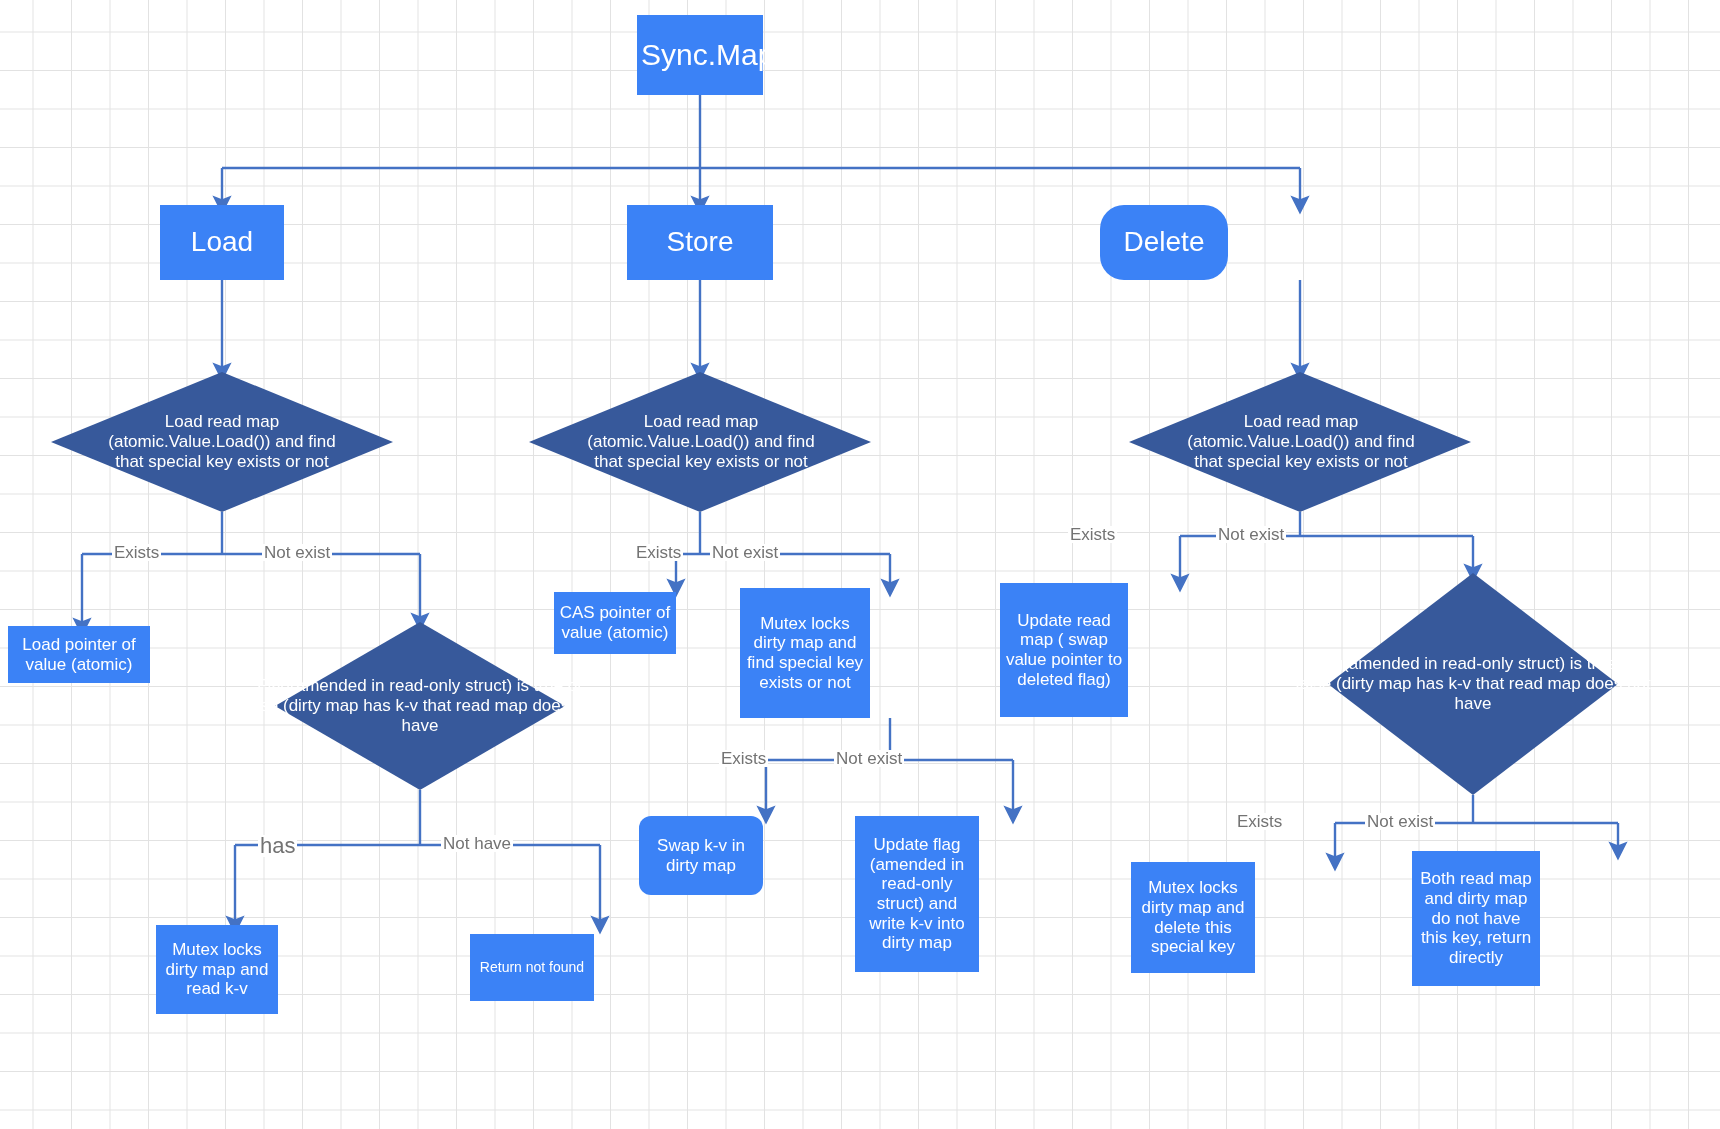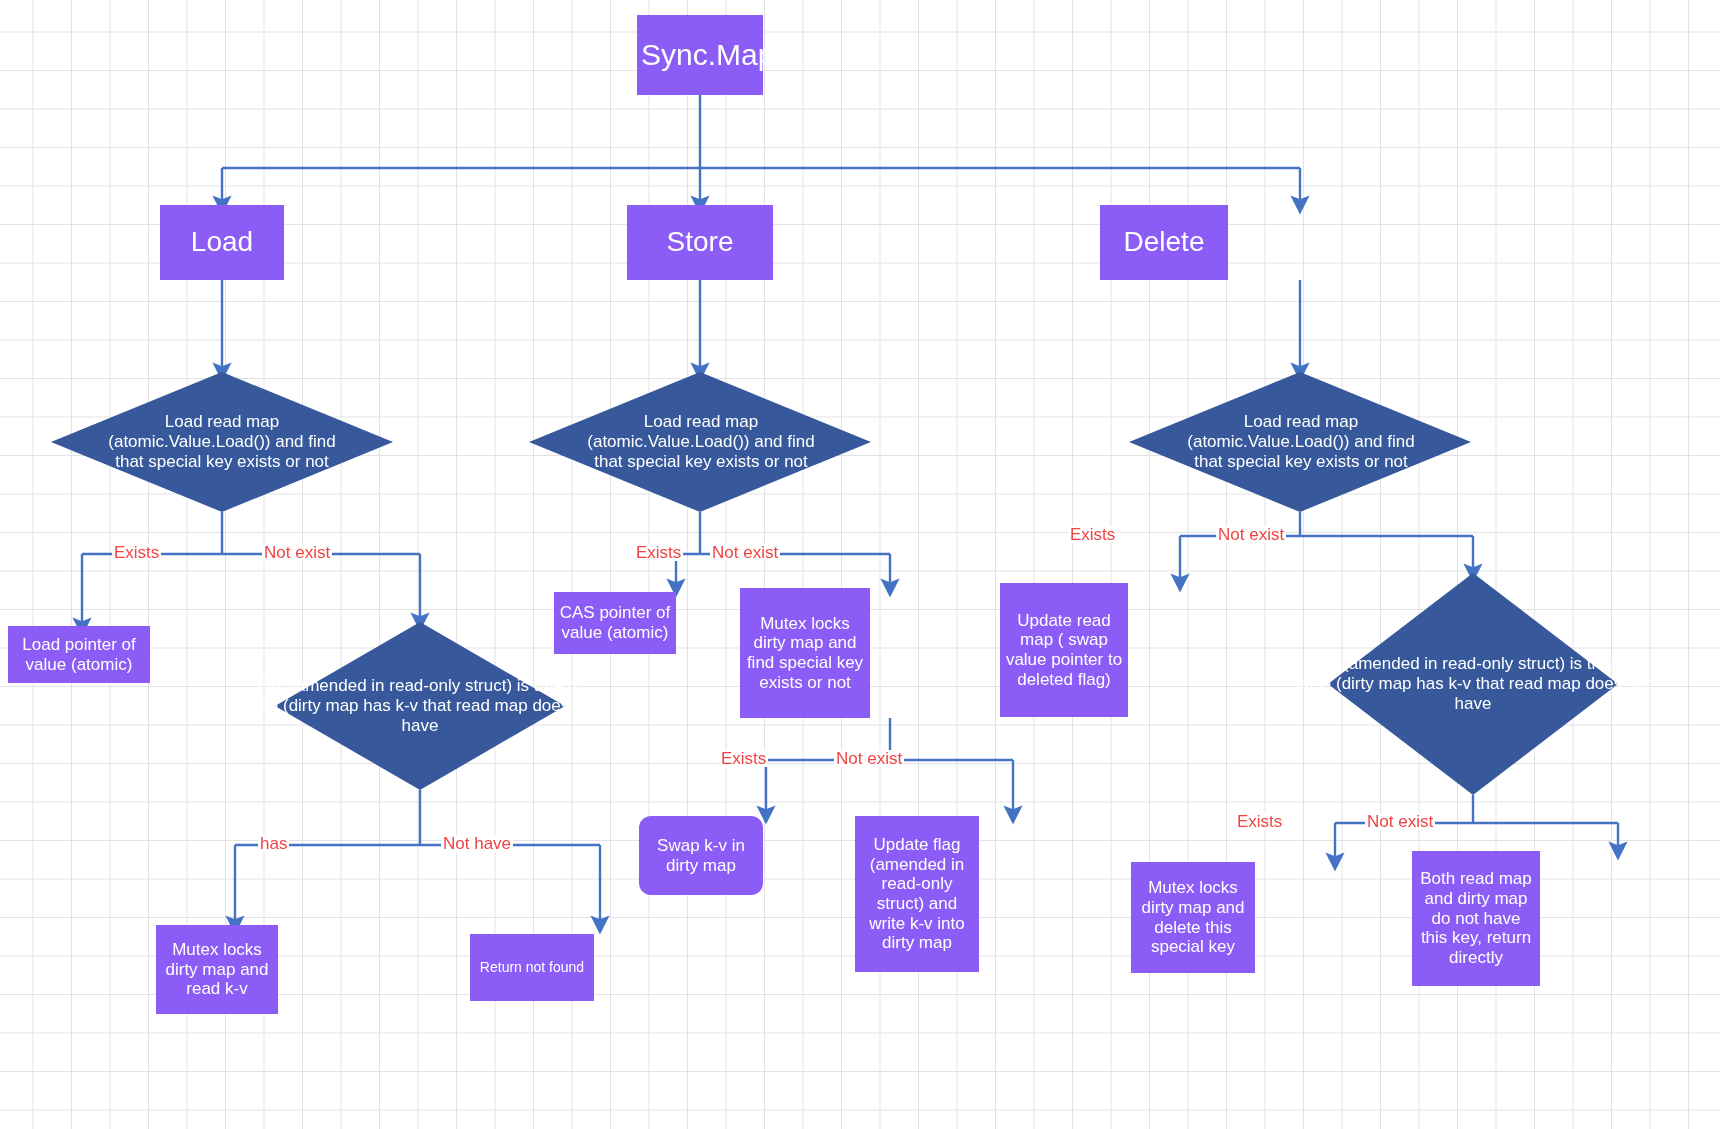--- a/index.html
+++ b/index.html
@@ -7,24 +7,24 @@
   #canvas{position:relative;width:1720px;height:1129px;overflow:hidden;background:#fff;}
   #grid{position:absolute;inset:0;
     background-image:
       linear-gradient(to right, #e2e2e2 1px, transparent 1px),
       linear-gradient(to bottom, #e2e2e2 1px, transparent 1px);
     background-size:38.5px 38.5px;
     background-position:-6px -7px;
   }
   svg.layer{position:absolute;left:0;top:0;width:1720px;height:1129px;}
   .node{position:absolute;display:flex;align-items:center;justify-content:center;text-align:center;color:#fff;box-sizing:border-box;}
-  .rect{background:#8b5cf6;}
+  .rect{background:#3b82f6;}
   .rect span{display:block;width:100%;padding:0 4px;box-sizing:border-box;line-height:1.16;}
   .dlabel{position:absolute;display:flex;align-items:center;justify-content:center;text-align:center;color:#fff;pointer-events:none;line-height:1.16;}
-  .edgelabel{position:absolute;color:#ef4444;background:#ffffff;line-height:1;white-space:nowrap;padding:0 2px;}
+  .edgelabel{position:absolute;color:#737373;background:#ffffff;line-height:1;white-space:nowrap;padding:0 2px;}
 </style>
 </head>
 <body>
 
 <div id="canvas">
   <div id="grid"></div>
 
   <svg class="layer" viewBox="0 0 1720 1129">
     <defs>
       <marker id="ah" markerWidth="10" markerHeight="10" refX="5" refY="5" orient="auto" markerUnits="strokeWidth">
@@ -105,21 +105,21 @@
   <div class="node rect" style="left:637px;top:15px;width:126px;height:80px;font-size:30px;">
     <span>Sync.Map</span>
   </div>
 
   <div class="node rect" style="left:160px;top:205px;width:124px;height:75px;font-size:28px;">
     <span>Load</span>
   </div>
   <div class="node rect" style="left:627px;top:205px;width:146px;height:75px;font-size:28px;">
     <span>Store</span>
   </div>
-  <div class="node rect" style="left:1100px;top:205px;width:128px;height:75px;font-size:28px;">
+  <div class="node rect" style="left:1100px;top:205px;width:128px;height:75px;font-size:28px;border-radius:24px;">
     <span>Delete</span>
   </div>
 
   <div class="node rect" style="left:8px;top:626px;width:142px;height:57px;font-size:17px;align-items:center;">
     <span>Load pointer of value (atomic)</span>
   </div>
 
   <div class="node rect" style="left:156px;top:925px;width:122px;height:89px;font-size:17px;">
     <span>Mutex locks dirty map and read k-v</span>
   </div>
@@ -149,21 +149,21 @@
   <div class="node rect" style="left:1412px;top:851px;width:128px;height:135px;font-size:17px;">
     <span>Both read map and dirty map do not have this key, return directly</span>
   </div>
 
   <div class="edgelabel" style="left:112px;top:544px;font-size:17px;">
     <span>Exists</span>
   </div>
   <div class="edgelabel" style="left:262px;top:544px;font-size:17px;">
     <span>Not exist</span>
   </div>
-  <div class="edgelabel" style="left:258px;top:835px;font-size:17px;">
+  <div class="edgelabel" style="left:258px;top:835px;font-size:22px;">
     <span>has</span>
   </div>
   <div class="edgelabel" style="left:441px;top:835px;font-size:17px;">
     <span>Not have</span>
   </div>
 
   <div class="edgelabel" style="left:634px;top:544px;font-size:17px;">
     <span>Exists</span>
   </div>
   <div class="edgelabel" style="left:710px;top:544px;font-size:17px;">

